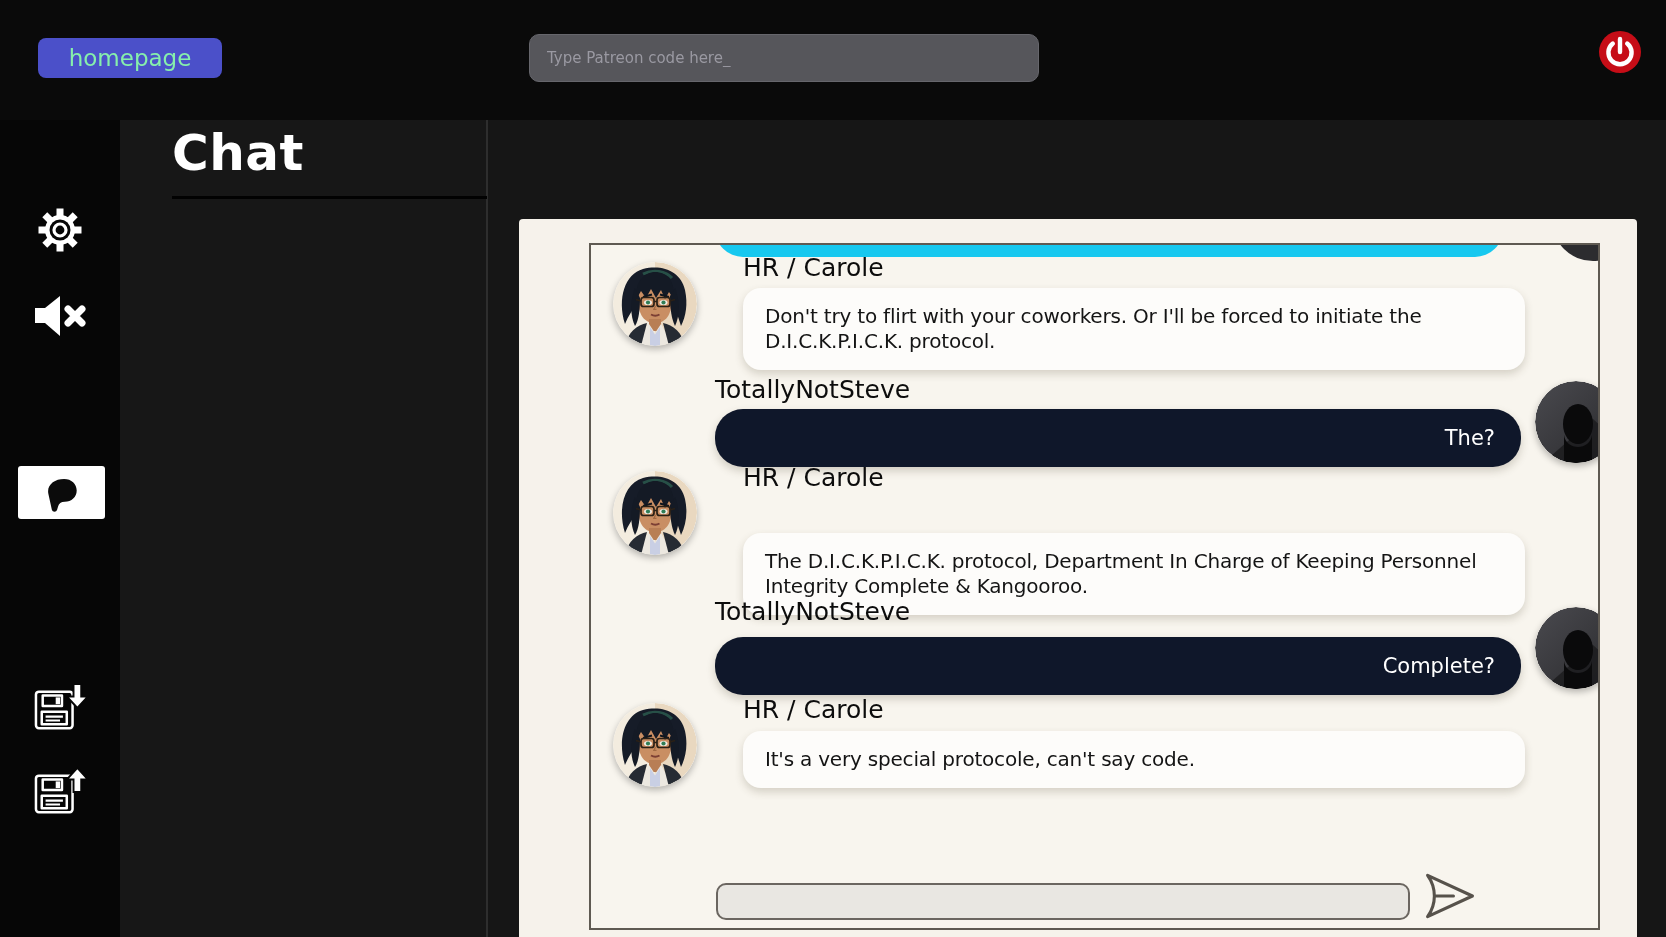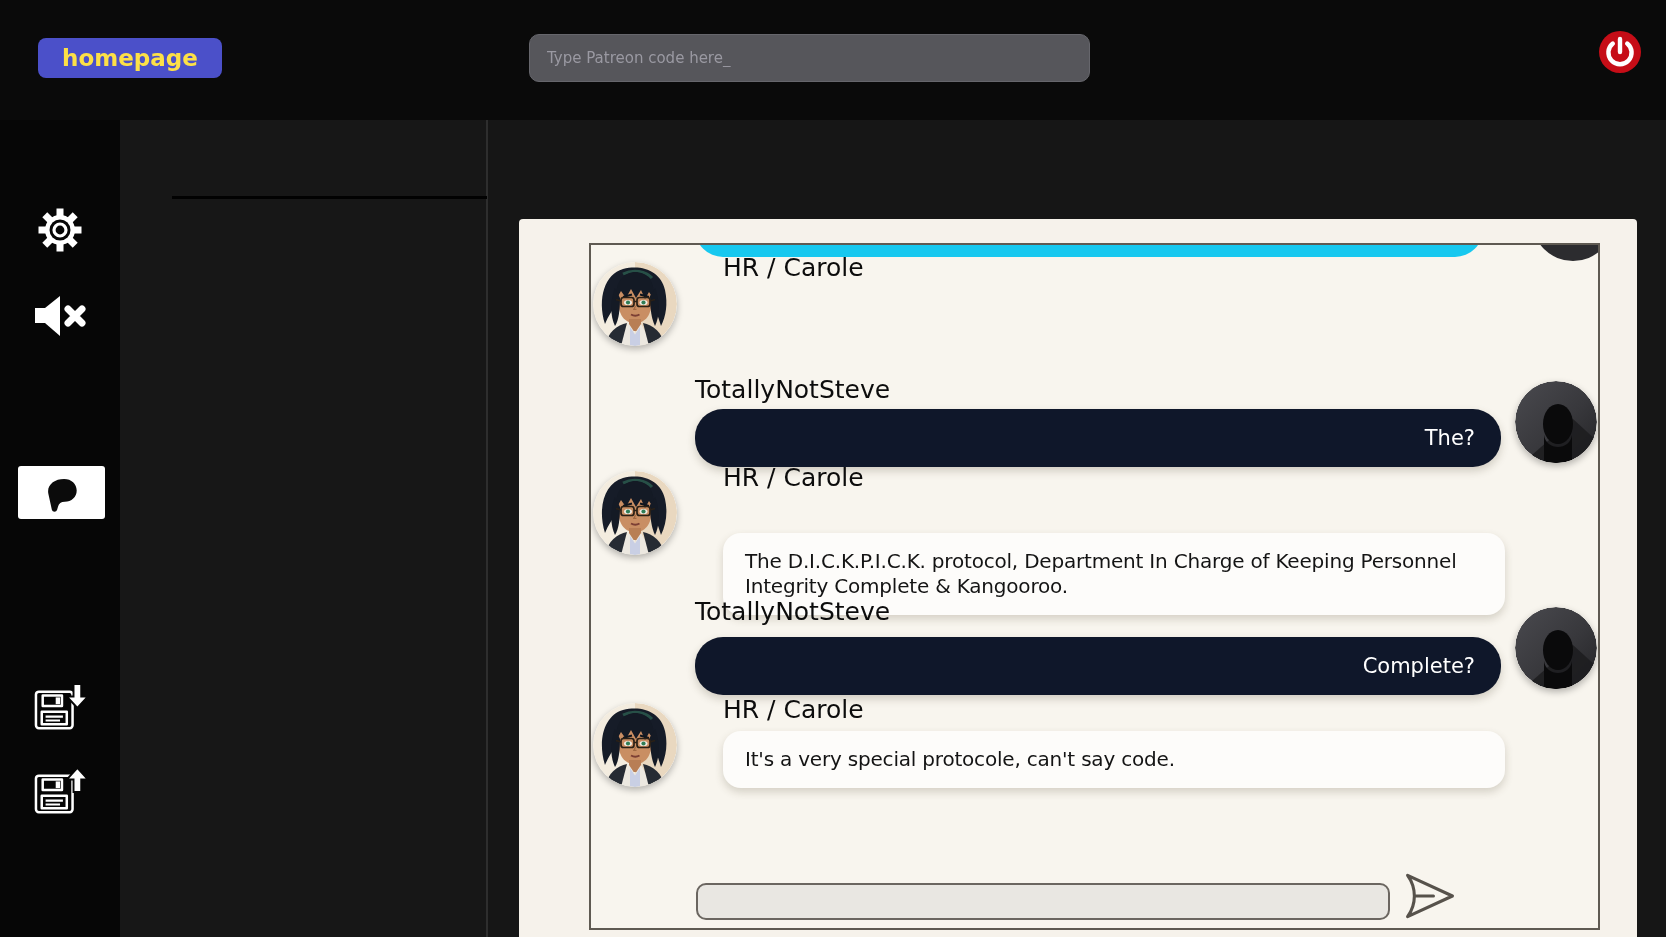--- a/index.html
+++ b/index.html
@@ -2,23 +2,23 @@
 <html><head>
 <meta charset="utf-8">
 <style>
   * { margin:0; padding:0; box-sizing:border-box; }
   html,body { background:#000; }
   body { font-family:"DejaVu Sans","Liberation Sans",sans-serif; }
   .screen { position:relative; width:1666px; height:937px; background:#0a0a0a; overflow:hidden; }
 
   
   .homepage-btn { position:absolute; left:38px; top:38px; width:184px; height:40px;
-    background:#4b50c9; border:none; border-radius:8px; color:#fde047; font-weight:bold;
+    background:#4b50c9; border:none; border-radius:8px; color:#86efac; font-weight:normal;
     font-size:23px; font-family:inherit; cursor:pointer; }
-  .patreon-code { position:absolute; left:529px; top:34px; width:561px; height:48px;
+  .patreon-code { position:absolute; left:529px; top:34px; width:510px; height:48px;
     background:#56565b; border:1px solid #66666c; border-radius:10px; padding:0 17px;
     color:#d8d8de; font-size:15px; font-family:inherit; }
   .patreon-code::placeholder { color:#9a99a2; }
   .power-btn { position:absolute; left:1598px; top:30px; width:44px; height:44px;
     background:transparent; border:none; padding:0; cursor:pointer; }
 
   
   .content-bg { position:absolute; left:120px; top:120px; right:0; bottom:0; background:#161616; }
   .sidebar { position:absolute; left:0; top:120px; width:120px; bottom:0; background:#060606; }
   .tab-panel { position:absolute; left:120px; top:120px; width:366px; bottom:0; background:#171717; }
@@ -33,21 +33,21 @@
   .mute-btn    { left:33px; top:293px; }
   .patreon-btn { left:18px; top:466px; width:87px; height:53px; background:#fff; border-radius:3px;
                  display:flex; align-items:center; justify-content:center; }
   .save-btn    { left:32px; top:682px; }
   .load-btn    { left:32px; top:766px; }
 
   
   .chat-app { position:absolute; left:519px; top:219px; width:1118px; height:760px;
     background:#f6f2eb; border-radius:4px 4px 0 0; }
   .chat-box { position:absolute; left:70px; top:24px; width:1011px; height:687px;
-    background:#f8f5ee; border:2px solid #5f5a52; overflow:hidden; }
+    background:#f8f5ee; border:2px solid #5f5a52; overflow:hidden;padding-left:20px; }
   .chat-box-inner { position:relative; width:100%; height:100%; }
 
   .msg-name { position:absolute; color:#0c0c0c; font-size:25px; line-height:30px; white-space:nowrap; }
   .bubble { position:absolute; font-size:20px; line-height:25px; }
   .bubble-left { width:782px; background:#fdfcfa; color:#141414; border-radius:18px;
     padding:16px 22px; box-shadow:0 4px 8px rgba(70,58,36,.20); letter-spacing:-.2px; }
   .bubble-right { width:806px; height:58px; background:#0f172a; color:#fff; border-radius:28px;
     padding:0 26px; line-height:58px; text-align:right; font-size:21px;
     box-shadow:0 4px 8px rgba(70,58,36,.22); }
   .avatar { position:absolute; border-radius:50%; overflow:hidden;
@@ -136,20 +136,21 @@
         <path d="M14.8 13.5 a11.6 11.6 0 1 0 14.4 0" stroke="#fff" stroke-width="4.4" stroke-linecap="round" fill="none"></path>
       </svg>
     </span>
   </button>
 
   <div class="content-bg"></div>
   <div class="sidebar"></div>
   <div class="tab-panel"></div>
   <div class="panel-divider"></div>
 
+  <div class="chat-title">Chat</div>
   <div class="chat-title-underline"></div>
 
   <button class="side-icon gear-btn">
     <span>
       <svg width="48" height="48" viewBox="0 0 48 48">
         <g fill="#fff">
           <rect x="20.5" y="2.5" width="7" height="43"></rect>
           <rect x="20.5" y="2.5" width="7" height="43" transform="rotate(45 24 24)"></rect>
           <rect x="20.5" y="2.5" width="7" height="43" transform="rotate(90 24 24)"></rect>
           <rect x="20.5" y="2.5" width="7" height="43" transform="rotate(135 24 24)"></rect>
@@ -215,20 +216,21 @@
 
         <div class="partial-bubble"></div>
         <div class="partial-avatar"></div>
 
         <span class="avatar av-84" style="left:2px; top:17px;">
           <svg width="84" height="84">
               <use href="#sym-carole"></use>
             </svg>
         </span>
         <div class="msg-name" style="left:132px; top:8px;">HR / Carole</div>
+        <div class="bubble bubble-left" style="left:132px; top:43px;">Don't try to flirt with your coworkers. Or I'll be forced to initiate the D.I.C.K.P.I.C.K. protocol.</div>
 
         <div class="msg-name" style="left:104px; top:130px;">TotallyNotSteve</div>
         <div class="bubble bubble-right" style="left:104px; top:164px;">The?</div>
         <span class="avatar av-82" style="left:924px; top:136px;">
           <svg width="82" height="82">
               <use href="#sym-steve"></use>
             </svg>
         </span>
 
         <span class="avatar av-84" style="left:2px; top:226px;">

